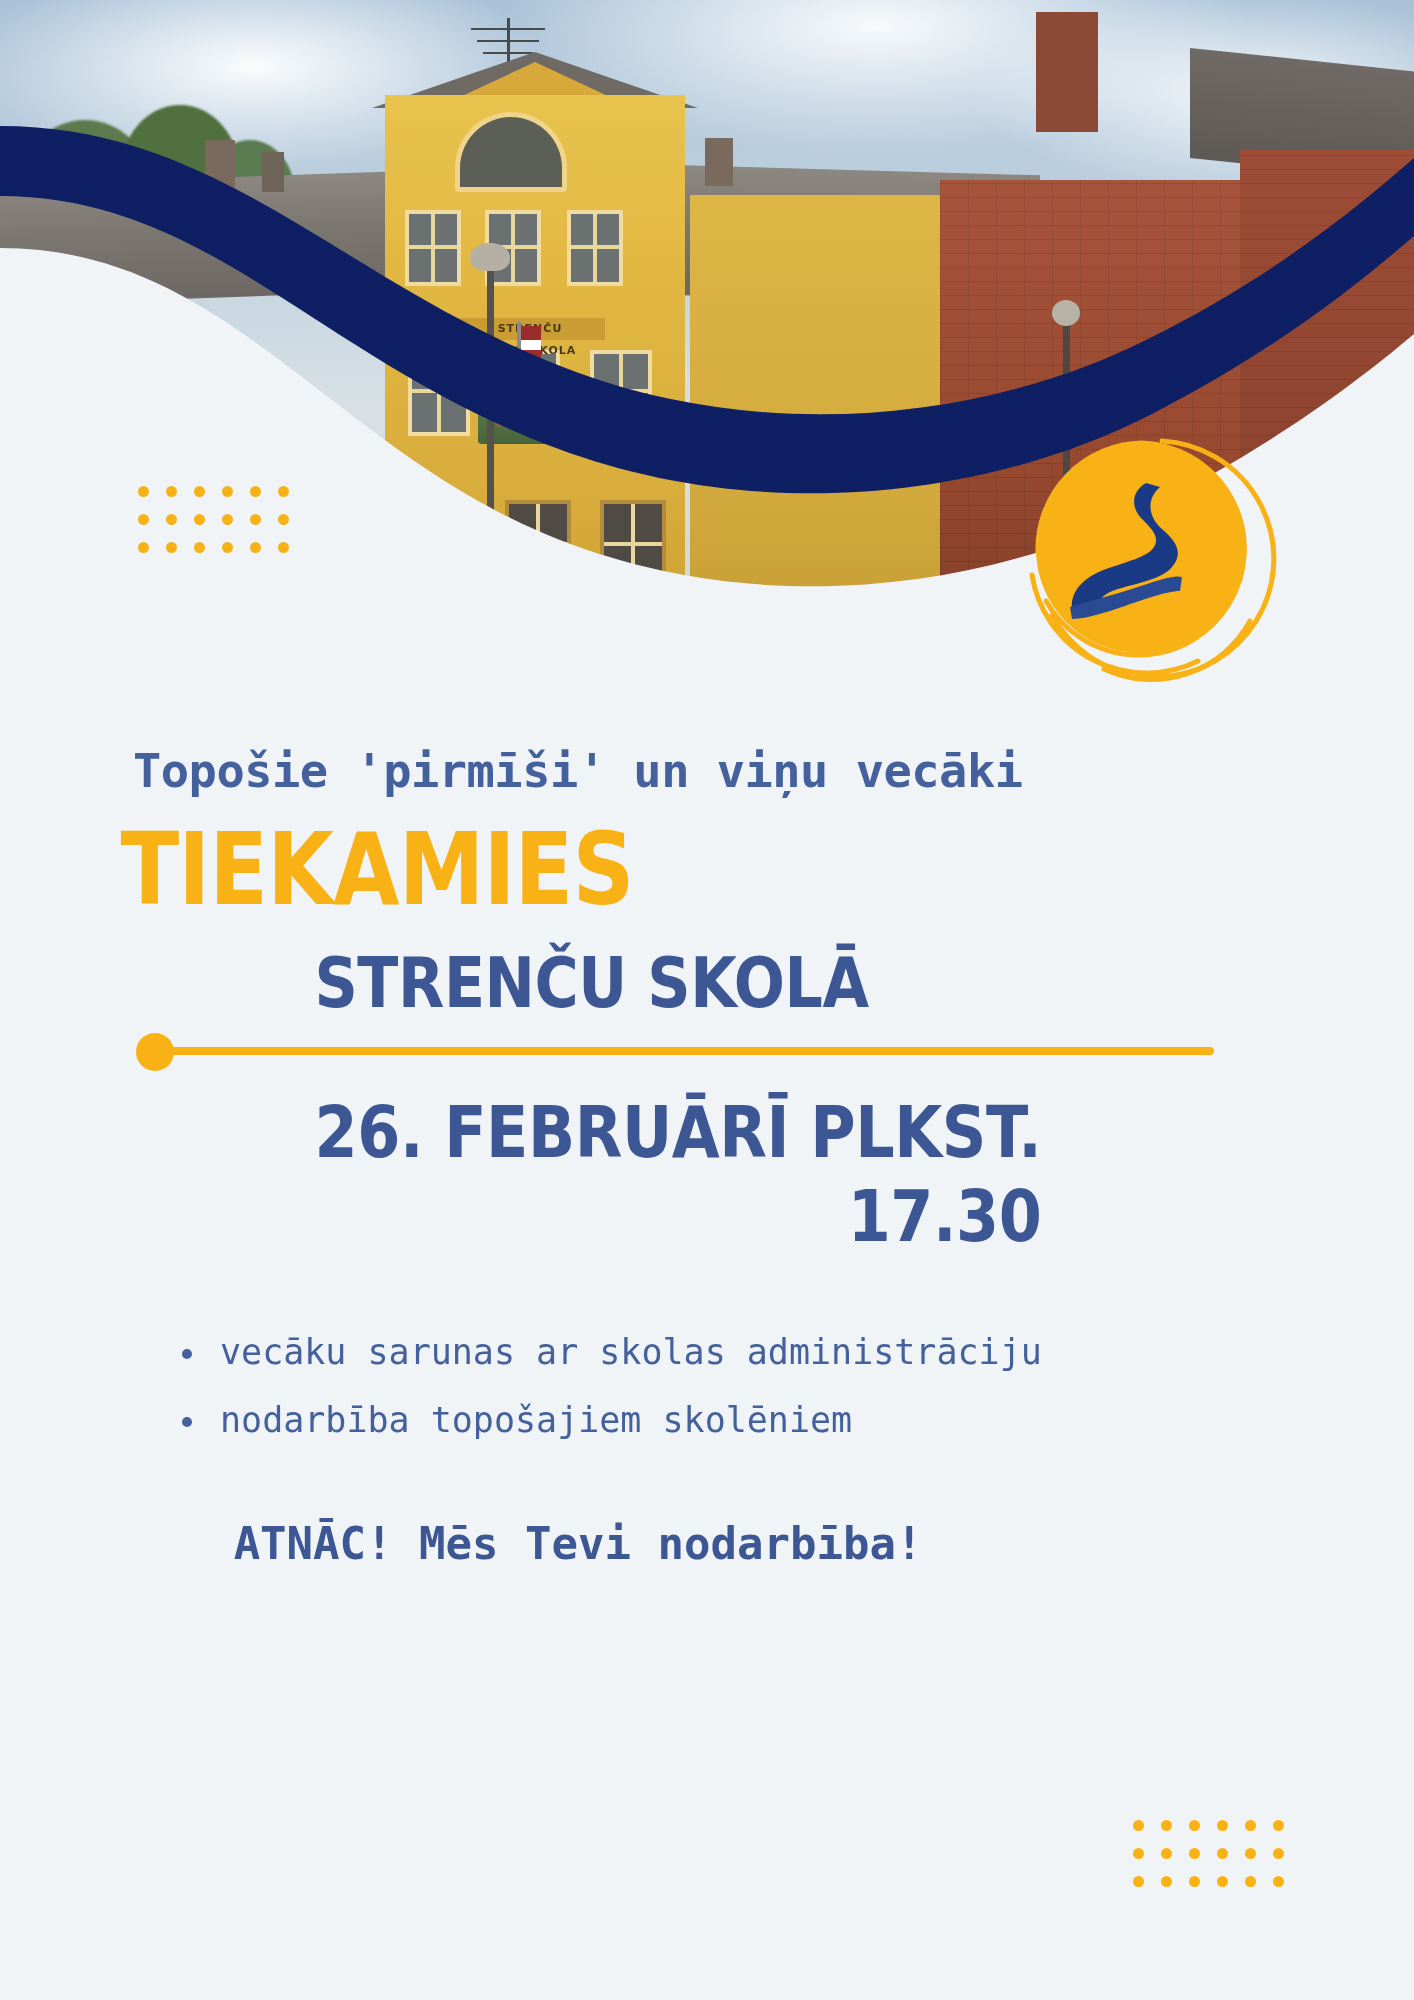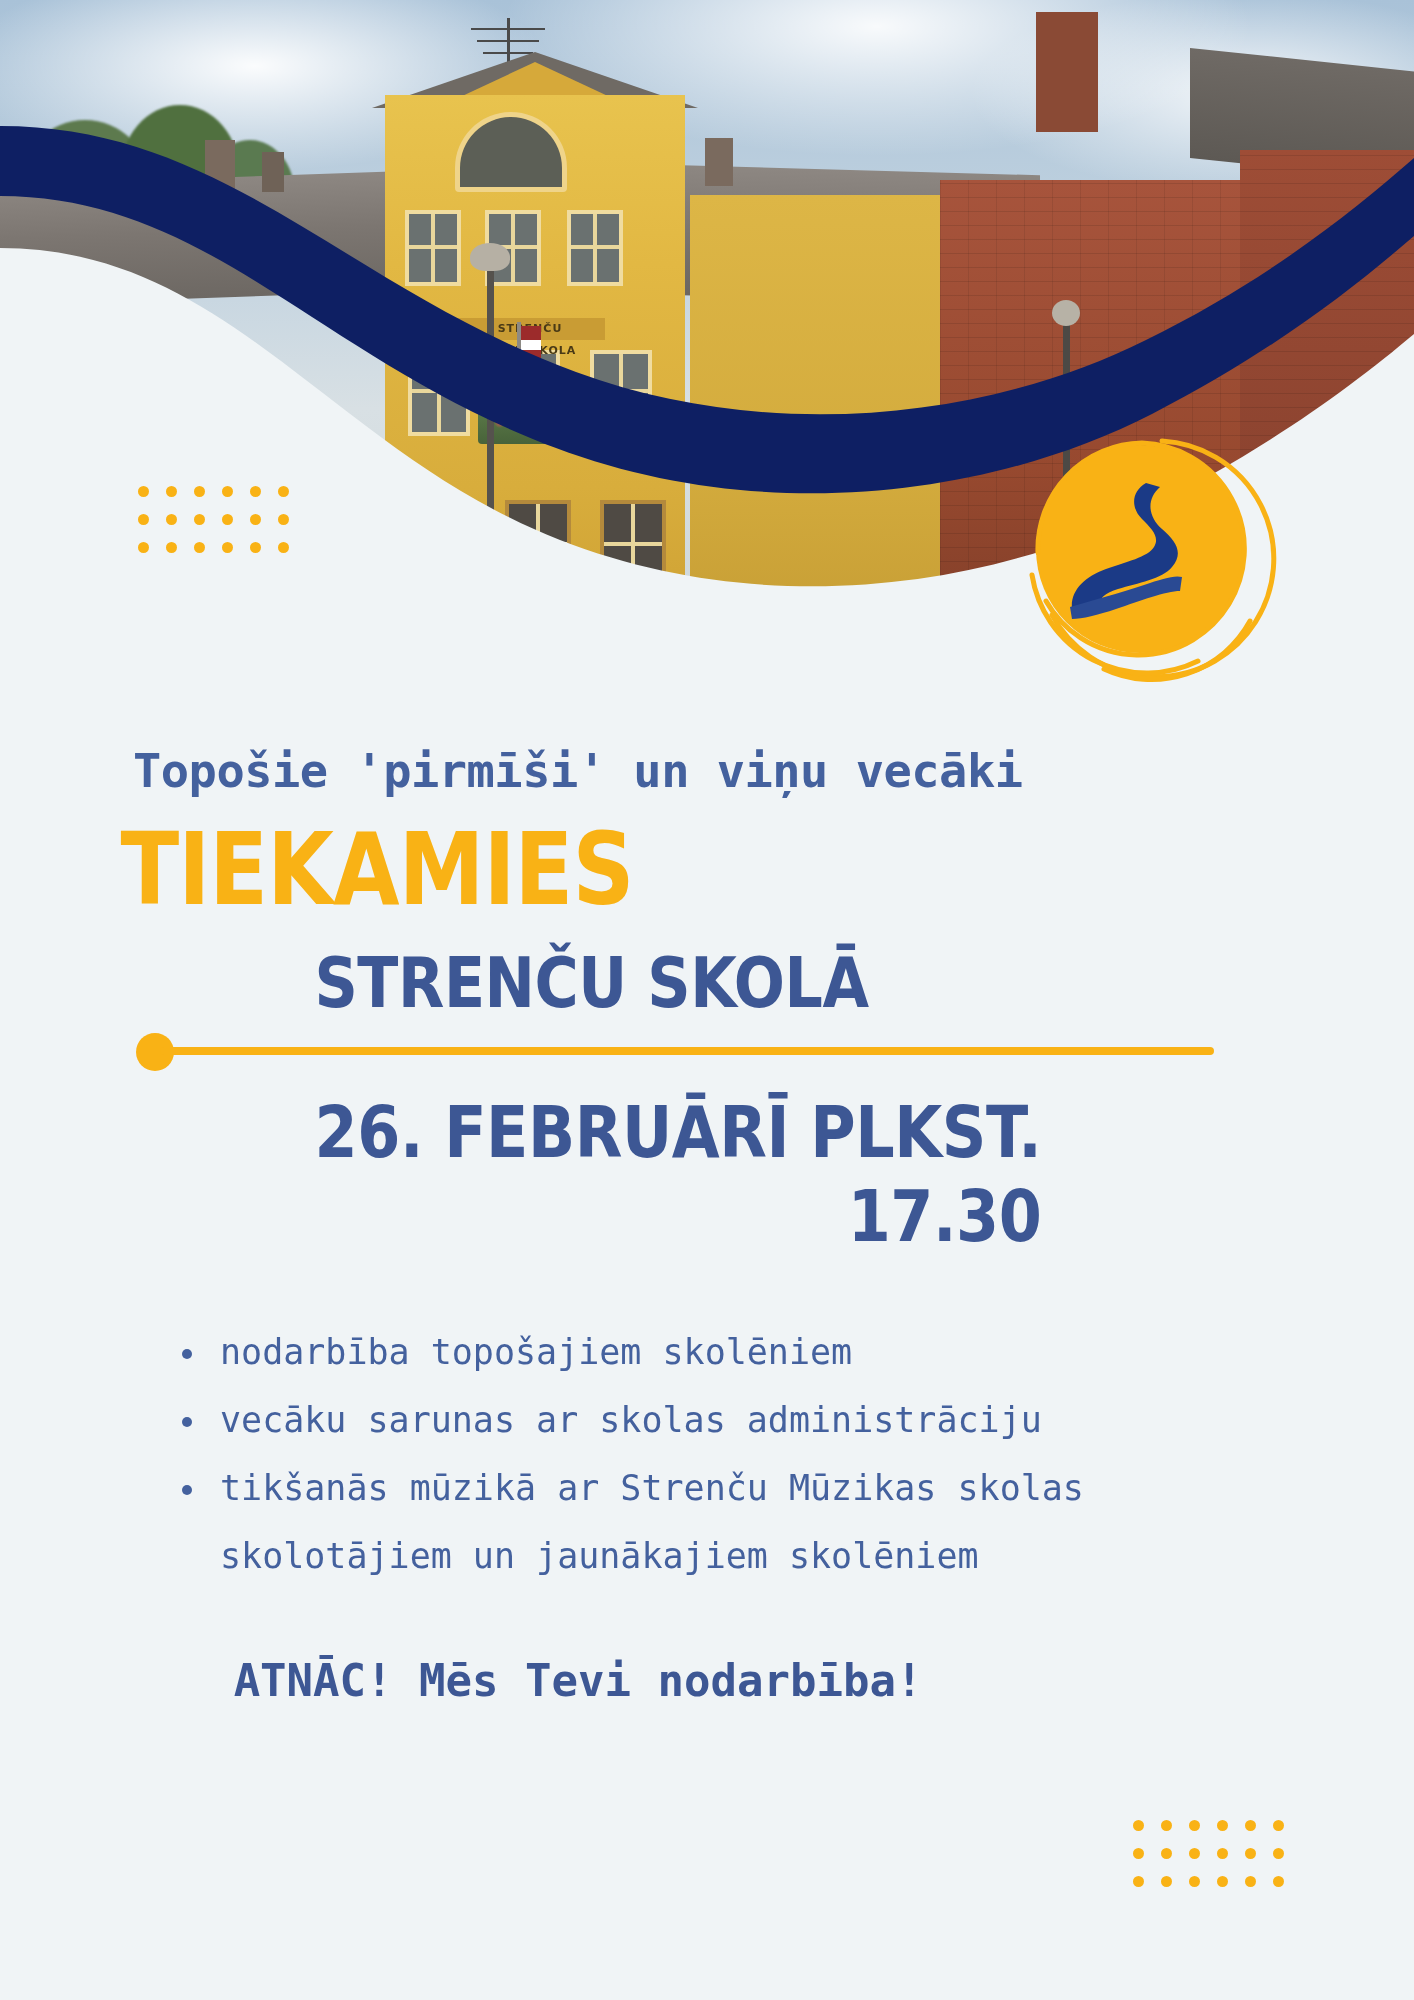--- a/index.html
+++ b/index.html
@@ -517,21 +517,20 @@
     <div class="place">STRENČU SKOLĀ</div>
 
     <div class="rule-wrap">
       <div class="rule-dot"></div>
       <div class="rule-line"></div>
     </div>
 
     <div class="datetime">26. FEBRUĀRĪ PLKST. 17.30</div>
 
     <ul class="bullets">
+      <li>vecāku sarunas ar skolas administrāciju</li>
       <li>nodarbība topošajiem skolēniem</li>
-      <li>vecāku sarunas ar skolas administrāciju</li>
-      <li>tikšanās mūzikā ar Strenču Mūzikas skolas skolotājiem un jaunākajiem skolēniem</li>
     </ul>
 
     <div class="cta">ATNĀC! Mēs Tevi nodarbība!</div>
   </div>
 
 </div>
 
 </body></html>

